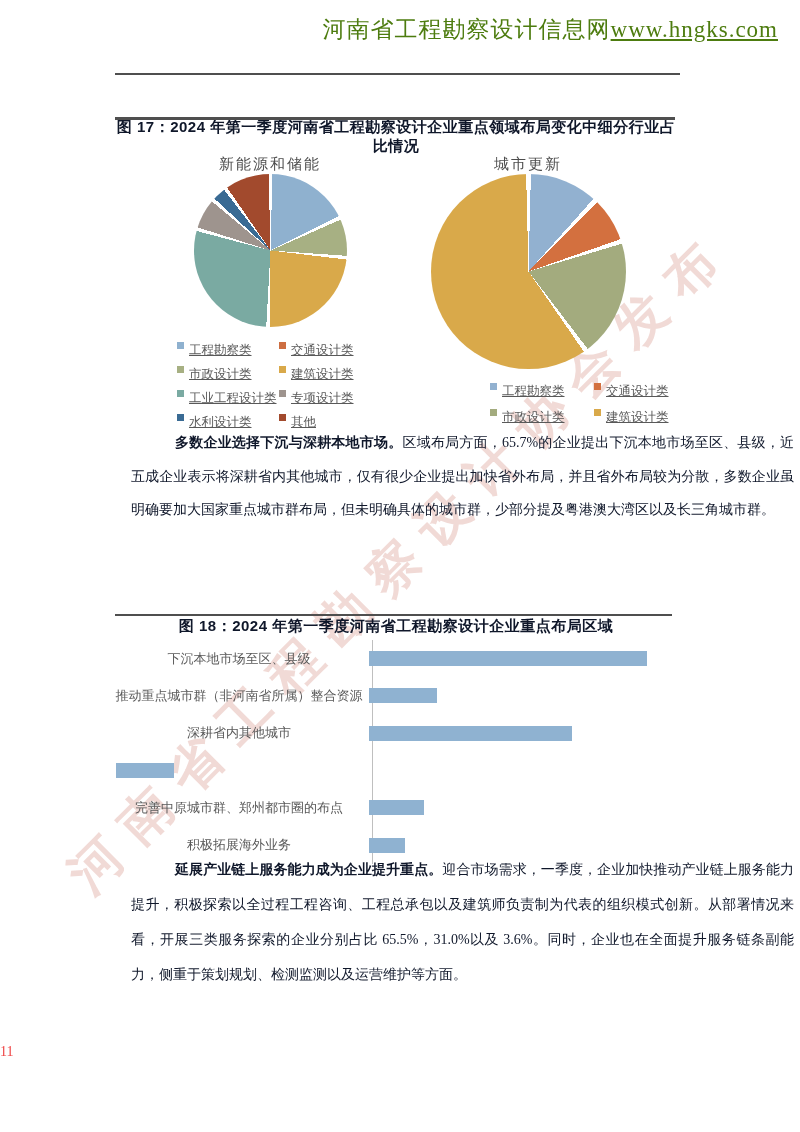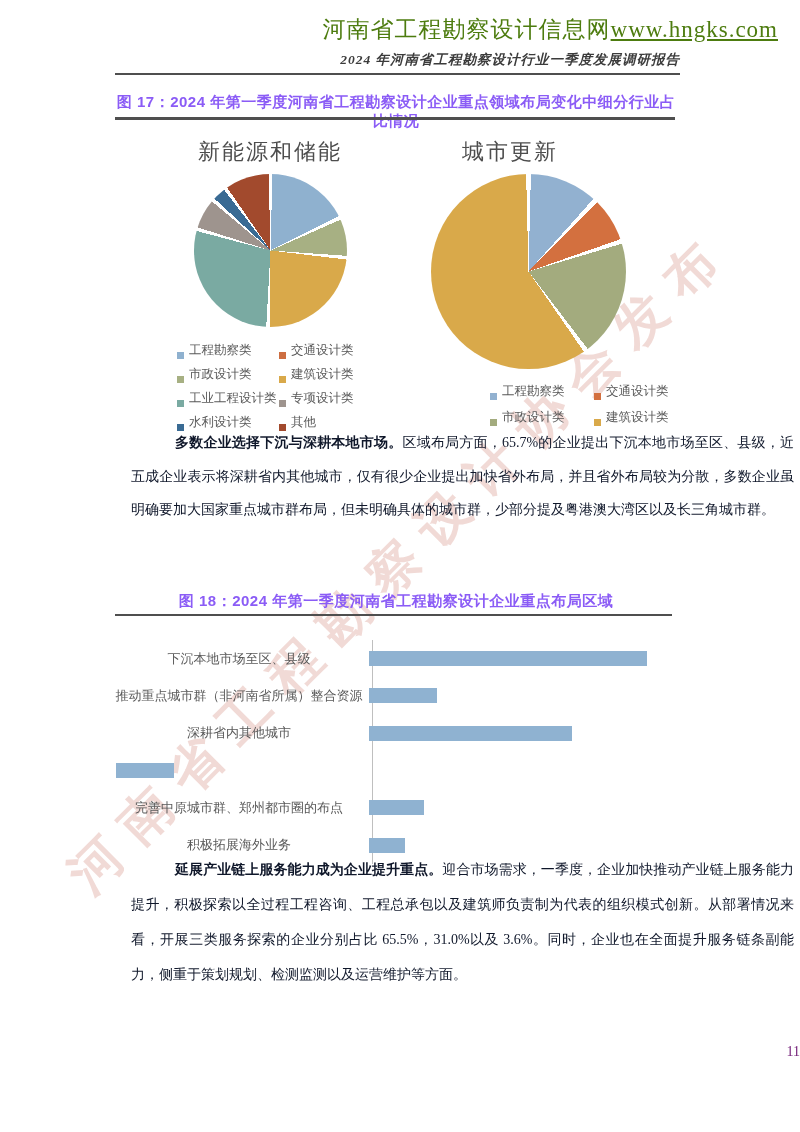--- a/index.html
+++ b/index.html
@@ -28,44 +28,44 @@
     position:absolute; top:51px; right:120px;
     font-size:13.5px; font-style:italic; font-weight:600; color:#3b3b3b;
     letter-spacing:1px;
   }
   .rule { position:absolute; background:#4f4f4f; }
   .header-rule { left:115px; top:73px; width:565px; height:2px; }
   
   .fig-caption {
     position:absolute; left:115px; width:562px; text-align:center;
     font-family:"Liberation Sans", sans-serif; font-weight:bold;
-    font-size:15px; color:#8b5cf6; letter-spacing:0.5px;
+    font-size:15px; color:#0f172a; letter-spacing:0.5px;margin-top:25px;
   }
   .fig17-caption { top:93px; }
   .fig17-rule { left:115px; top:117px; width:560px; height:2.5px; }
   .fig18-caption { top:592px; }
   .fig18-rule { left:115px; top:614px; width:557px; height:2px; }
   
   .pie-title {
     position:absolute; text-align:center;
     font-family:"Liberation Sans", sans-serif;
-    font-size:22px; color:#4d4d4d; letter-spacing:2px;
+    font-size:15px; color:#4d4d4d; letter-spacing:2px;margin-top:18px;
   }
   .pie1-title { left:195px; top:137px; width:150px; }
-  .pie2-title { left:414px; top:137px; width:192px; }
+  .pie2-title { left:432px; top:137px; width:192px; }
   .pie { position:absolute; border-radius:50%; }
   .pie1 { left:194px; top:174px; width:153px; height:153px; }
   .pie2 { left:431px; top:174px; width:195px; height:195px; }
   .legend {
     position:absolute; display:grid;
     font-family:"Liberation Sans", sans-serif; font-size:12.5px; color:#595959;
   }
   .legend1 { left:177px; top:342px; grid-template-columns:102px auto; row-gap:7px; }
   .legend2 { left:490px; top:383px; grid-template-columns:104px auto; row-gap:9px; }
-  .legend-item { display:flex; align-items:flex-end; white-space:nowrap; }
+  .legend-item { display:flex; align-items:flex-start; white-space:nowrap;text-decoration:underline; }
   .swatch { width:7px; height:7px; display:inline-block; margin-right:5px; flex:0 0 auto; }
   
   .para {
     position:absolute; left:131px; width:663px;
     font-size:14px; line-height:33.5px; text-align:justify;
     text-indent:44px; color:#0f172a;
   }
   .para1 { top:426px; }
   .para2 { top:852px; line-height:35px; }
   .para b { font-weight:bold; }
@@ -75,35 +75,34 @@
   .bar-rows { position:absolute; inset:0; display:flex; flex-direction:column; }
   .bar-row { display:flex; align-items:center; height:37.3px; }
   .bar-label {
     width:253px; padding-right:5px; text-align:center; white-space:nowrap;
     font-family:"Liberation Sans", sans-serif; font-size:13px; color:#595959;
   }
   .bar-track { width:296px; height:15px; margin-left:1px; }
   .bar-fill { height:100%; }
   
   .pageno {
-    position:absolute; top:1044px; left:0; width:800px; text-align:right;
-    font-size:14px; color:#701a75;
+    position:absolute; top:1044px; left:0; width:800px; text-align:left;
+    font-size:14px; color:#ef4444;
   }
 </style>
 </head>
 <body>
 
 <div class="page">
 
   <div class="watermark" style="color: rgba(192, 88, 70, 0.22);">河南省工程勘察设计协会发布</div>
 
   <div class="content">
 
     <div class="header-site"><span>河南省工程勘察设计信息网</span><span class="header-url">www.hngks.com</span></div>
-    <div class="header-report">2024 年河南省工程勘察设计行业一季度发展调研报告</div>
     <div class="rule header-rule"></div>
 
     <div class="fig-caption fig17-caption">图 17：2024 年第一季度河南省工程勘察设计企业重点领域布局变化中细分行业占比情况</div>
     <div class="rule fig17-rule"></div>
 
     <div class="pie-title pie1-title">新能源和储能</div>
     <div class="pie pie1" style="background: conic-gradient(rgb(255, 255, 255) 0deg, rgb(255, 255, 255) 1.4deg, rgb(143, 177, 207) 1.4deg, rgb(143, 177, 207) 63.4deg, rgb(255, 255, 255) 63.4deg, rgb(255, 255, 255) 64.8deg, rgb(255, 255, 255) 64.8deg, rgb(255, 255, 255) 66.2deg, rgb(167, 176, 131) 66.2deg, rgb(167, 176, 131) 94deg, rgb(255, 255, 255) 94deg, rgb(255, 255, 255) 95.4deg, rgb(255, 255, 255) 95.4deg, rgb(255, 255, 255) 96.8deg, rgb(217, 169, 74) 96.8deg, rgb(217, 169, 74) 180.4deg, rgb(255, 255, 255) 180.4deg, rgb(255, 255, 255) 181.8deg, rgb(255, 255, 255) 181.8deg, rgb(255, 255, 255) 183.2deg, rgb(122, 170, 162) 183.2deg, rgb(122, 170, 162) 284.8deg, rgb(255, 255, 255) 284.8deg, rgb(255, 255, 255) 286.2deg, rgb(255, 255, 255) 286.2deg, rgb(255, 255, 255) 287.6deg, rgb(158, 148, 142) 287.6deg, rgb(158, 148, 142) 310deg, rgb(255, 255, 255) 310deg, rgb(255, 255, 255) 311.4deg, rgb(255, 255, 255) 311.4deg, rgb(255, 255, 255) 312.8deg, rgb(58, 107, 148) 312.8deg, rgb(58, 107, 148) 322.6deg, rgb(255, 255, 255) 322.6deg, rgb(255, 255, 255) 324deg, rgb(255, 255, 255) 324deg, rgb(255, 255, 255) 325.4deg, rgb(162, 74, 45) 325.4deg, rgb(162, 74, 45) 358.6deg, rgb(255, 255, 255) 358.6deg, rgb(255, 255, 255) 360deg);"></div>
     <div class="legend legend1">
         <div class="legend-item">
           <span class="swatch" style="background: rgb(143, 177, 207);"></span>

